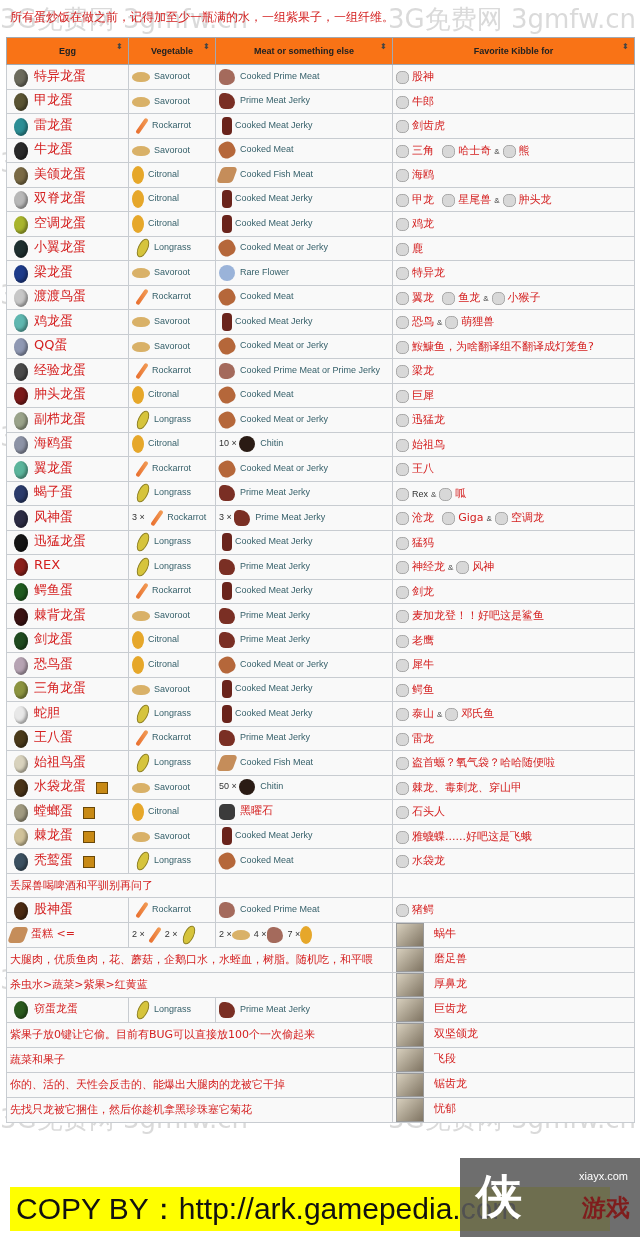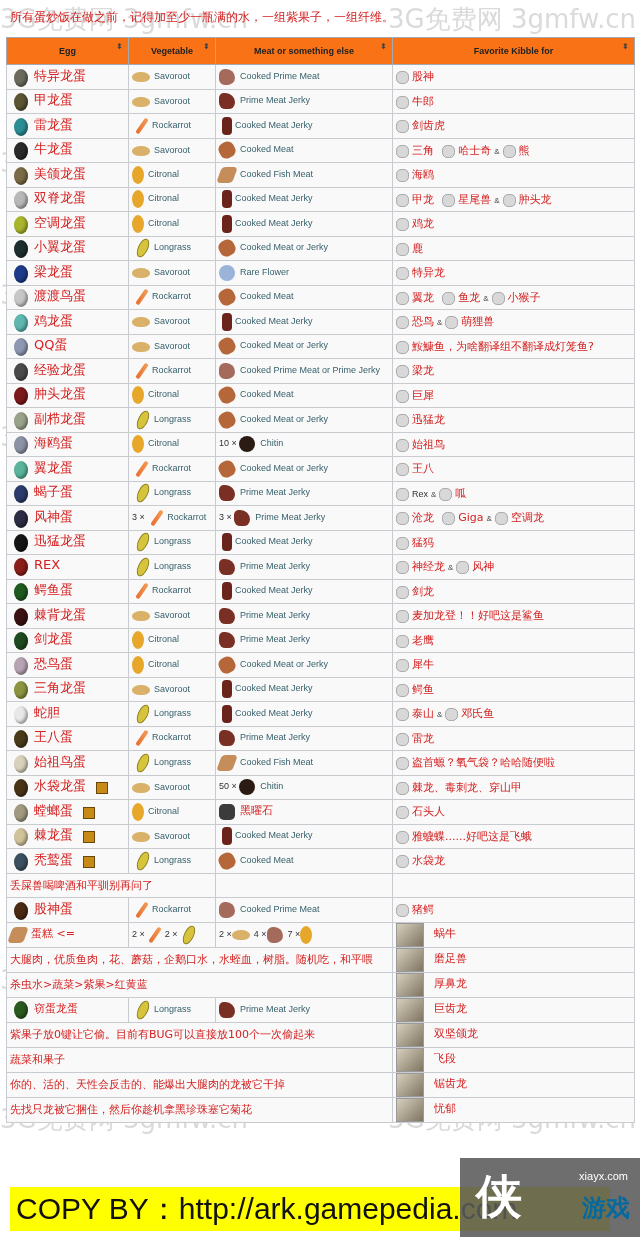--- a/index.html
+++ b/index.html
@@ -58,21 +58,21 @@
   .copy-banner {
     position:absolute; left:10px; top:1187px; width:600px; height:44px; background:#ffff00;
     font-size:30px; color:#111; line-height:44px; padding-left:6px; box-sizing:border-box; white-space:nowrap; overflow:hidden;
   }
   .logo-box {
     position:absolute; left:460px; top:1158px; width:180px; height:79px;
     background:rgba(90,90,90,0.88);
   }
   .logo-url { position:absolute; right:12px; top:12px; color:#fff; font-size:11px; }
   .logo-char { position:absolute; left:16px; top:8px; color:#fff; font-size:46px; font-weight:bold; font-family:"DejaVu Sans", sans-serif; }
-  .logo-text { position:absolute; right:10px; top:34px; color:#0369a1; font-size:24px; font-weight:bold; font-family:"DejaVu Sans", sans-serif; }
+  .logo-text { position:absolute; right:10px; top:34px; color:#7f1d1d; font-size:24px; font-weight:bold; font-family:"DejaVu Sans", sans-serif; }
 </style>
 </head>
 <body>
 
 <div class="watermark" style="left:0;top:2px;">3G免费网 3gmfw.cn</div>
 <div class="watermark" style="left:388px;top:2px;">3G免费网 3gmfw.cn</div>
 <div class="watermark" style="left:0;top:146px;">3G免费网 3gmfw.cn</div>
 <div class="watermark" style="left:388px;top:146px;">3G免费网 3gmfw.cn</div>
 <div class="watermark" style="left:0;top:278px;">3G免费网 3gmfw.cn</div>
 <div class="watermark" style="left:388px;top:278px;">3G免费网 3gmfw.cn</div>

